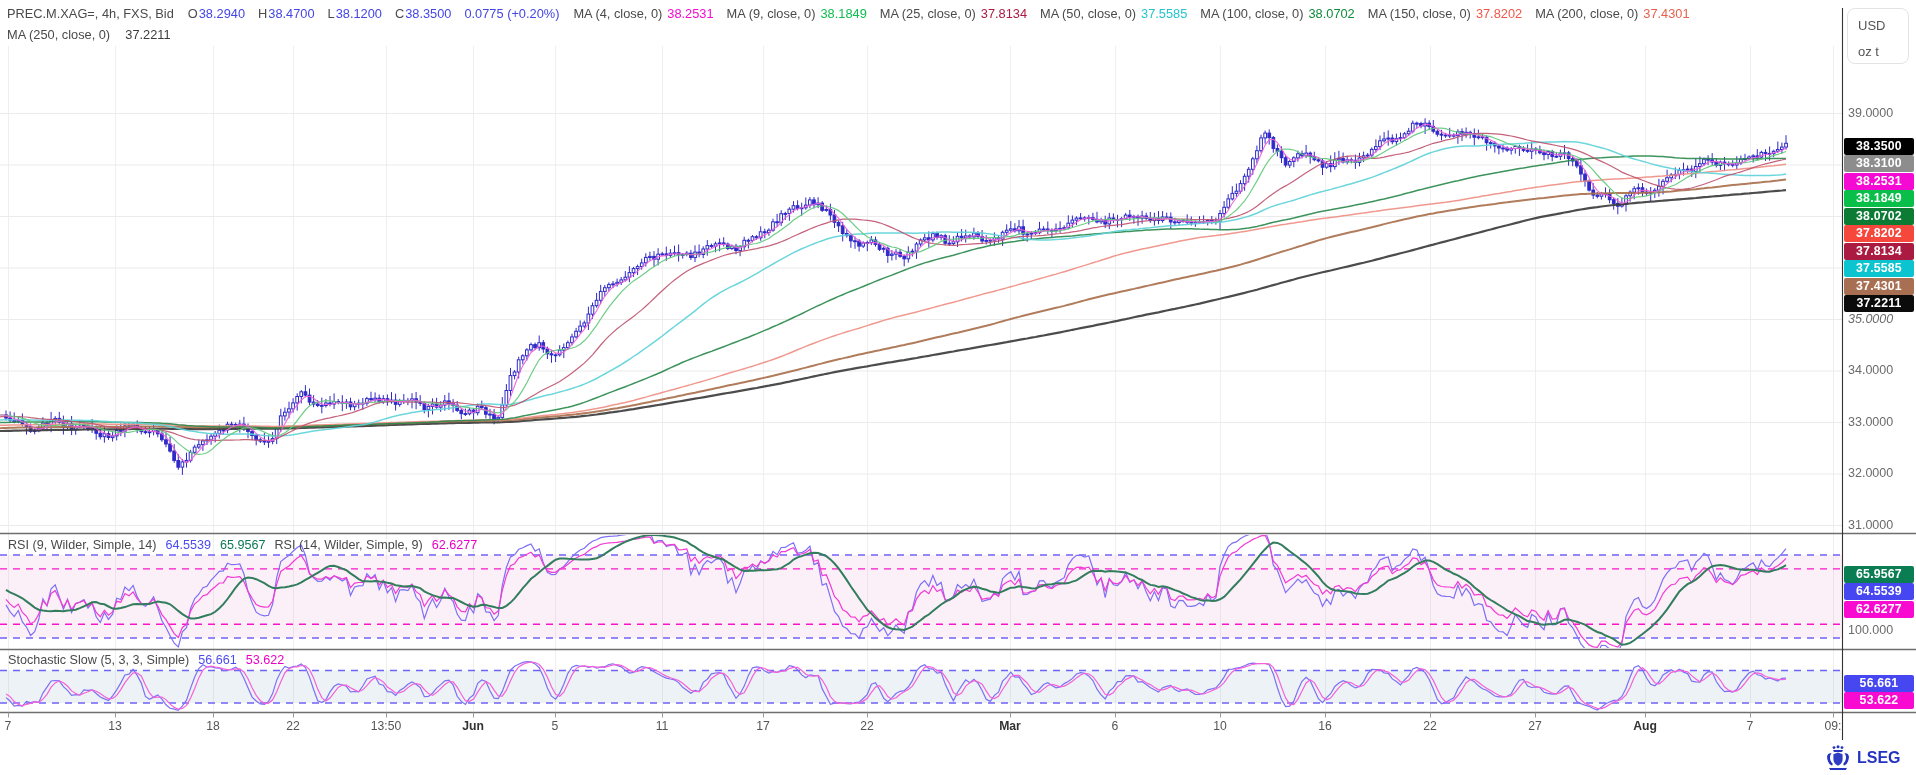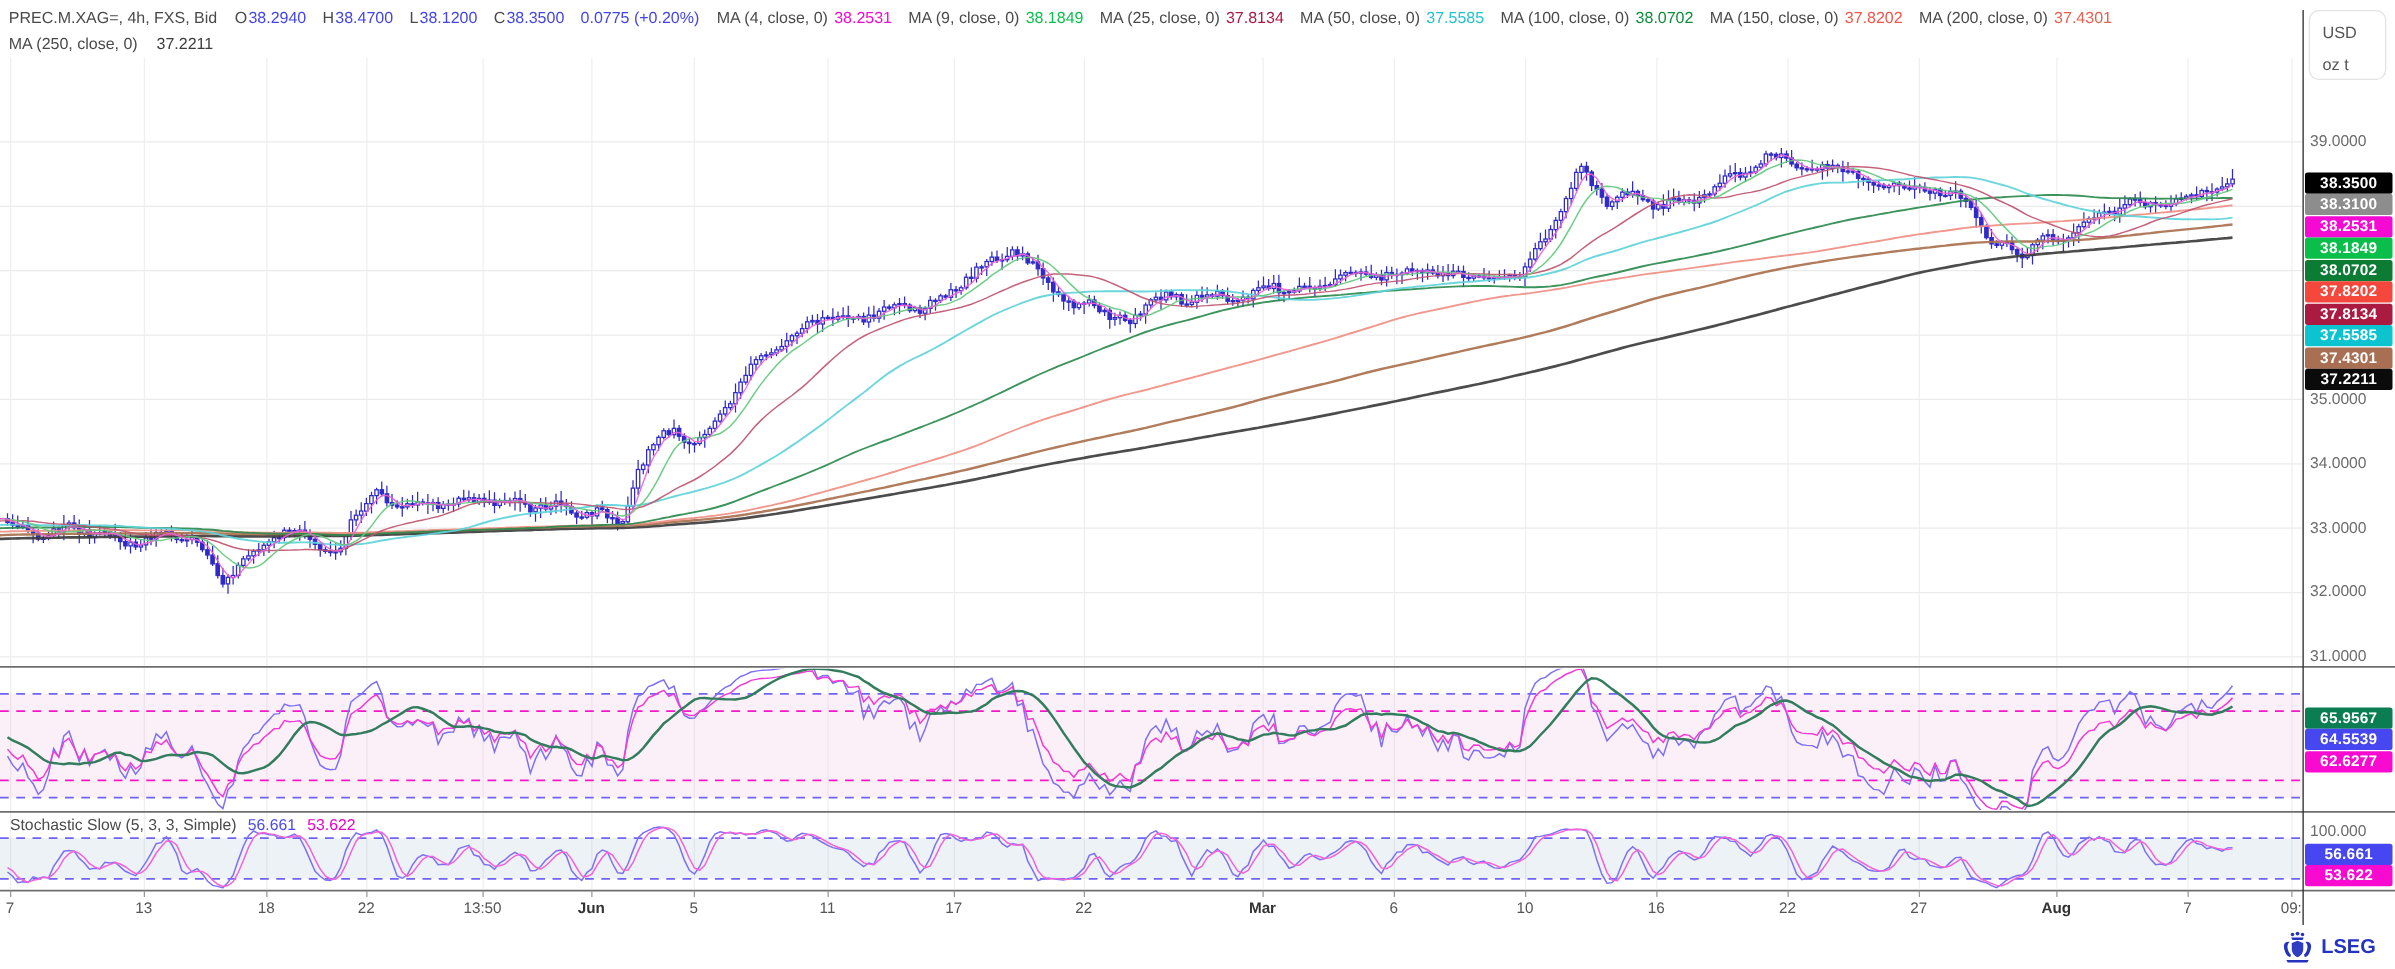--- a/index.html
+++ b/index.html
@@ -573,34 +573,37 @@
     <span>MA (250, close, 0)</span>
     <span class="leg-sm-gap"></span>
     <span style="color: rgb(60, 60, 60);">37.2211</span>
   </div>
 
   <div class="unit-box">
     <div>USD</div>
     <div style="margin-top:6px">oz t</div>
   </div>
 
+  <div id="rsi-title" class="pane-title">
+    <span>RSI (9, Wilder, Simple, 14)</span><span style="color: rgb(75, 75, 240);">64.5539</span><span style="color: rgb(12, 122, 82);">65.9567</span><span>RSI (14, Wilder, Simple, 9)</span><span style="color: rgb(232, 0, 200);">62.6277</span>
+  </div>
 
   <div id="stoch-title" class="pane-title">
     <span>Stochastic Slow (5, 3, 3, Simple)</span><span style="color: rgb(75, 75, 240);">56.661</span><span style="color: rgb(232, 0, 200);">53.622</span>
   </div>
 
   <div id="y-labels">
       <div class="ytick" style="top: 105.5px;">39.0000</div>
-      <div class="ytick" style="top: 311.5px;">35.0000</div>
+      <div class="ytick" style="top: 311.5px; font-style: italic;">35.0000</div>
       <div class="ytick" style="top: 363px;">34.0000</div>
       <div class="ytick" style="top: 414.5px;">33.0000</div>
       <div class="ytick" style="top: 466px;">32.0000</div>
       <div class="ytick" style="top: 517.5px;">31.0000</div>
       <div class="ytick" style="top: 602.868px;">40.0000</div>
-      <div class="ytick" style="top: 658px;">100.000</div>
+      <div class="ytick" style="top: 623px;">100.000</div>
     </div>
   <div id="badges">
       <div class="badge" style="background: rgb(0, 0, 0); top: 137.975px;">38.3500</div>
       <div class="badge" style="background: rgb(141, 141, 141); top: 155.475px;">38.3100</div>
       <div class="badge" style="background: rgb(244, 10, 210); top: 172.975px;">38.2531</div>
       <div class="badge" style="background: rgb(10, 191, 73); top: 190.475px;">38.1849</div>
       <div class="badge" style="background: rgb(12, 123, 51); top: 207.975px;">38.0702</div>
       <div class="badge" style="background: rgb(245, 71, 60); top: 225.475px;">37.8202</div>
       <div class="badge" style="background: rgb(171, 26, 65); top: 242.975px;">37.8134</div>
       <div class="badge" style="background: rgb(12, 196, 207); top: 260.475px;">37.5585</div>

